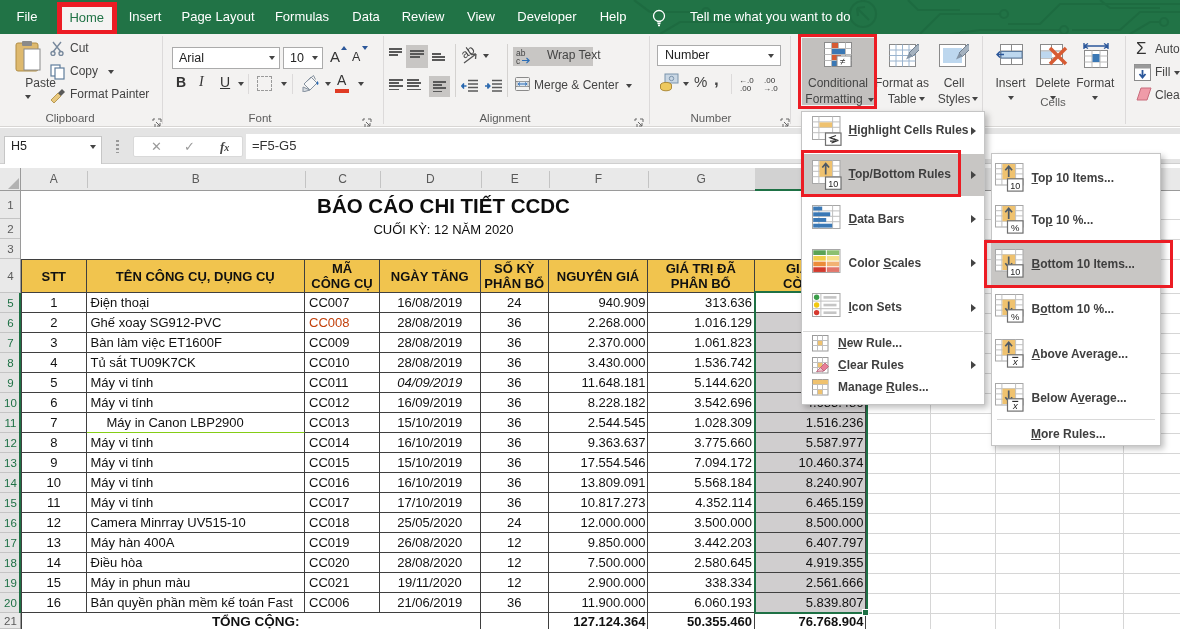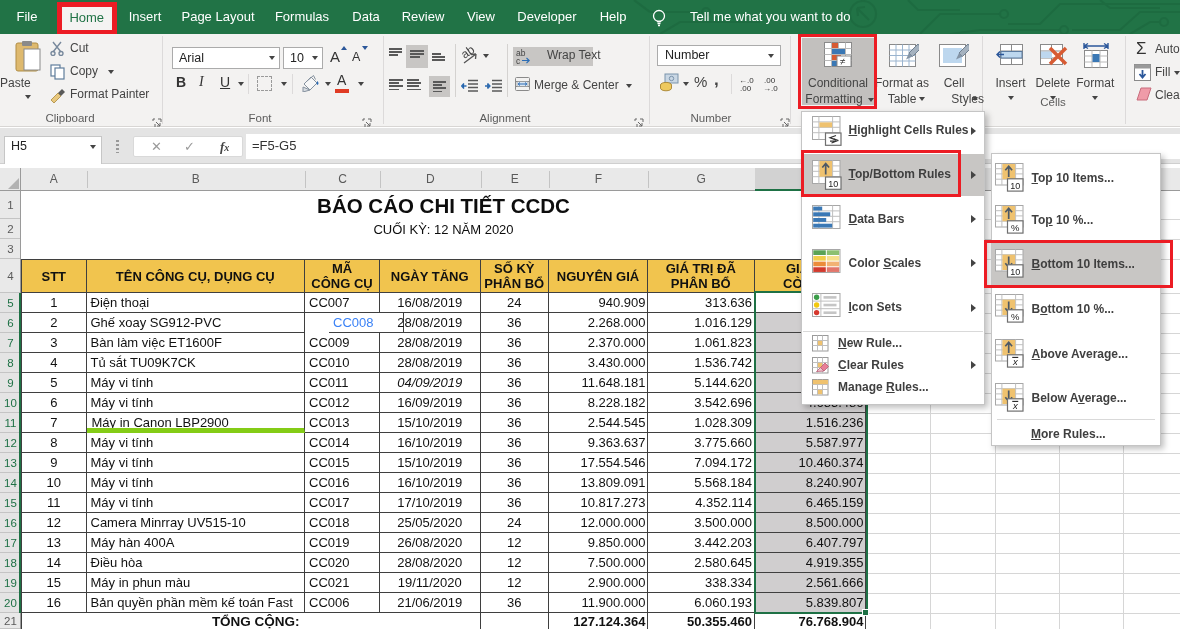--- a/index.html
+++ b/index.html
@@ -84,21 +84,21 @@
 <div class="launch" style="left:780px;top:114px;"><svg width="10" height="10">
       <g stroke="#666" stroke-width="1" fill="none">
         <path d="M1,3 V1 H3 M6,1 h3 v3 M3,6 v3 M4,4 l4,4 M8,5 v3 h-3"></path>
       </g>
     </svg></div>
 <svg class="abs" style="left:10px;top:40px;" width="36" height="34">
 <rect x="6" y="3" width="22" height="28" rx="2" fill="#deb96e" stroke="#b08d45"></rect>
 <rect x="12" y="1" width="10" height="5" rx="1" fill="#8a8a8a"></rect>
 <rect x="14" y="9" width="16" height="21" fill="#fff" stroke="#8a8a8a"></rect>
 </svg>
-<div class="abs" style="left:0px;top:76px;width:56px;text-align:left;font-size:12px;color:#444;">Paste</div>
+<div class="abs" style="left:0px;top:76px;width:56px;text-align:right;font-size:12px;color:#444;">Paste</div>
 <div class="dd" style="left:25px;top:95px;"></div>
 <svg class="abs" style="left:50px;top:41px;" width="16" height="15">
     <g stroke="#77889c" stroke-width="1.4" fill="none">
 <path d="M3,1 L11,11 M11,1 L3,11"></path>
       <circle cx="3" cy="12.5" r="2"></circle>
       <circle cx="11" cy="12.5" r="2"></circle>
     </g>
   </svg>
 <div class="abs" style="left:70px;top:41px;font-size:12px;color:#444;">Cut</div>
 <svg class="abs" style="left:50px;top:64px;" width="16" height="16">
@@ -242,21 +242,21 @@
 <div class="abs" style="left:872px;top:76px;width:60px;text-align:center;font-size:12px;color:#444;">Format as</div>
 <div class="abs" style="left:872px;top:92px;width:60px;text-align:center;font-size:12px;color:#444;">Table</div>
 <div class="dd" style="left:919px;top:97px;"></div>
 <svg class="abs" style="left:939px;top:41px;" width="30" height="28">
 <rect x="0.5" y="3.5" width="26" height="22" fill="#fff" stroke="#8a8a8a"></rect>
 <rect x="4" y="7" width="19" height="15" fill="#bdd7ee"></rect>
 <path d="M29,3 L20,12 l3.5,3.5 L32,7 Z" fill="#a5b2bf" stroke="#708090"></path>
 <path d="M20,12 l-3,6.5 l6.5,-3 Z" fill="#8494a5"></path>
   </svg>
 <div class="abs" style="left:924px;top:76px;width:60px;text-align:center;font-size:12px;color:#444;">Cell</div>
-<div class="abs" style="left:924px;top:92px;width:60px;text-align:right;font-size:12px;color:#444;">Styles</div>
+<div class="abs" style="left:924px;top:92px;width:60px;text-align:center;font-size:12px;color:#444;">Styles</div>
 <div class="dd" style="left:972px;top:97px;"></div>
 <svg class="abs" style="left:996px;top:42px;" width="30" height="26">
 <g transform="translate(4,2)">
       <rect x="0.5" y="0.5" width="22" height="20" fill="#fff" stroke="#8a8a8a"></rect>
       <path d="M0.5,7 h22 M0.5,14 h22 M11.5,0.5 v20" stroke="#8a8a8a" fill="none"></path>
     </g>
 <rect x="5" y="9.5" width="21" height="6.5" fill="#bdd7ee" stroke="#5a7ba0"></rect>
 <path d="M8,12.5 L1,12.5 M4,9.5 L1,12.5 L4,15.5" stroke="#2b579a" stroke-width="1.5" fill="none"></path>
   </svg>
 <svg class="abs" style="left:1038px;top:42px;" width="32" height="26">
@@ -413,21 +413,21 @@
 <div class="abs" style="left:22px;top:293px;width:64.5px;height:20px;border-right:1px solid #3f3f3f;border-bottom:1px solid #3f3f3f;font-size:13px;color:#111;text-align:center;line-height:19px;">1</div>
 <div class="abs" style="left:86.5px;top:293px;width:218.5px;height:20px;border-right:1px solid #3f3f3f;border-bottom:1px solid #3f3f3f;font-size:13px;color:#111;padding-left:4px;line-height:19px;white-space:nowrap;overflow:hidden;">Điện thoại</div>
 <div class="abs" style="left:305px;top:293px;width:75px;height:20px;border-right:1px solid #3f3f3f;border-bottom:1px solid #3f3f3f;font-size:13px;color:#111;padding-left:4px;line-height:19px;">CC007</div>
 <div class="abs" style="left:380px;top:293px;width:100.5px;height:20px;border-right:1px solid #3f3f3f;border-bottom:1px solid #3f3f3f;font-size:13px;color:#111;text-align:center;line-height:19px;">16/08/2019</div>
 <div class="abs" style="left:480.5px;top:293px;width:68.5px;height:20px;border-right:1px solid #3f3f3f;border-bottom:1px solid #3f3f3f;font-size:13px;color:#111;text-align:center;line-height:19px;">24</div>
 <div class="abs" style="left:549px;top:293px;width:99px;height:20px;border-right:1px solid #3f3f3f;border-bottom:1px solid #3f3f3f;font-size:13px;color:#111;text-align:right;padding-right:1.5px;line-height:19px;">940.909</div>
 <div class="abs" style="left:648px;top:293px;width:106.5px;height:20px;border-right:1px solid #3f3f3f;border-bottom:1px solid #3f3f3f;font-size:13px;color:#111;text-align:right;padding-right:1.5px;line-height:19px;">313.636</div>
 <div class="abs" style="left:754.5px;top:293px;width:111.5px;height:20px;border-right:1px solid #3f3f3f;border-bottom:1px solid #3f3f3f;font-size:13px;color:#111;text-align:right;padding-right:1.5px;line-height:19px;">627.273</div>
 <div class="abs" style="left:22px;top:313px;width:64.5px;height:20px;border-right:1px solid #3f3f3f;border-bottom:1px solid #3f3f3f;font-size:13px;color:#111;text-align:center;line-height:19px;">2</div>
 <div class="abs" style="left:86.5px;top:313px;width:218.5px;height:20px;border-right:1px solid #3f3f3f;border-bottom:1px solid #3f3f3f;font-size:13px;color:#111;padding-left:4px;line-height:19px;white-space:nowrap;overflow:hidden;">Ghế xoay SG912-PVC</div>
-<div class="abs" style="left:305px;top:313px;width:75px;height:20px;border-right:1px solid #3f3f3f;border-bottom:1px solid #3f3f3f;font-size:13px;color:#3b82f6;padding-left:4px;line-height:19px;margin-left:24px;">CC008</div>
+<div class="abs" style="left:305px;top:313px;width:75px;height:20px;border-right:1px solid #3f3f3f;border-bottom:1px solid #3f3f3f;font-size:13px;color:#c2410c;padding-left:4px;line-height:19px;">CC008</div>
 <div class="abs" style="left:380px;top:313px;width:100.5px;height:20px;border-right:1px solid #3f3f3f;border-bottom:1px solid #3f3f3f;font-size:13px;color:#111;text-align:center;line-height:19px;">28/08/2019</div>
 <div class="abs" style="left:480.5px;top:313px;width:68.5px;height:20px;border-right:1px solid #3f3f3f;border-bottom:1px solid #3f3f3f;font-size:13px;color:#111;text-align:center;line-height:19px;">36</div>
 <div class="abs" style="left:549px;top:313px;width:99px;height:20px;border-right:1px solid #3f3f3f;border-bottom:1px solid #3f3f3f;font-size:13px;color:#111;text-align:right;padding-right:1.5px;line-height:19px;">2.268.000</div>
 <div class="abs" style="left:648px;top:313px;width:106.5px;height:20px;border-right:1px solid #3f3f3f;border-bottom:1px solid #3f3f3f;font-size:13px;color:#111;text-align:right;padding-right:1.5px;line-height:19px;">1.016.129</div>
 <div class="abs" style="left:754.5px;top:313px;width:111.5px;height:20px;border-right:1px solid #3f3f3f;border-bottom:1px solid #3f3f3f;background:#d0cecf;font-size:13px;color:#111;text-align:right;padding-right:1.5px;line-height:19px;">1.251.871</div>
 <div class="abs" style="left:22px;top:333px;width:64.5px;height:20px;border-right:1px solid #3f3f3f;border-bottom:1px solid #3f3f3f;font-size:13px;color:#111;text-align:center;line-height:19px;">3</div>
 <div class="abs" style="left:86.5px;top:333px;width:218.5px;height:20px;border-right:1px solid #3f3f3f;border-bottom:1px solid #3f3f3f;font-size:13px;color:#111;padding-left:4px;line-height:19px;white-space:nowrap;overflow:hidden;">Bàn làm việc ET1600F</div>
 <div class="abs" style="left:305px;top:333px;width:75px;height:20px;border-right:1px solid #3f3f3f;border-bottom:1px solid #3f3f3f;font-size:13px;color:#111;padding-left:4px;line-height:19px;">CC009</div>
 <div class="abs" style="left:380px;top:333px;width:100.5px;height:20px;border-right:1px solid #3f3f3f;border-bottom:1px solid #3f3f3f;font-size:13px;color:#111;text-align:center;line-height:19px;">28/08/2019</div>
 <div class="abs" style="left:480.5px;top:333px;width:68.5px;height:20px;border-right:1px solid #3f3f3f;border-bottom:1px solid #3f3f3f;font-size:13px;color:#111;text-align:center;line-height:19px;">36</div>
@@ -452,21 +452,21 @@
 <div class="abs" style="left:754.5px;top:373px;width:111.5px;height:20px;border-right:1px solid #3f3f3f;border-bottom:1px solid #3f3f3f;background:#d0cecf;font-size:13px;color:#111;text-align:right;padding-right:1.5px;line-height:19px;">6.503.561</div>
 <div class="abs" style="left:22px;top:393px;width:64.5px;height:20px;border-right:1px solid #3f3f3f;border-bottom:1px solid #3f3f3f;font-size:13px;color:#111;text-align:center;line-height:19px;">6</div>
 <div class="abs" style="left:86.5px;top:393px;width:218.5px;height:20px;border-right:1px solid #3f3f3f;border-bottom:1px solid #3f3f3f;font-size:13px;color:#111;padding-left:4px;line-height:19px;white-space:nowrap;overflow:hidden;">Máy vi tính</div>
 <div class="abs" style="left:305px;top:393px;width:75px;height:20px;border-right:1px solid #3f3f3f;border-bottom:1px solid #3f3f3f;font-size:13px;color:#111;padding-left:4px;line-height:19px;">CC012</div>
 <div class="abs" style="left:380px;top:393px;width:100.5px;height:20px;border-right:1px solid #3f3f3f;border-bottom:1px solid #3f3f3f;font-size:13px;color:#111;text-align:center;line-height:19px;">16/09/2019</div>
 <div class="abs" style="left:480.5px;top:393px;width:68.5px;height:20px;border-right:1px solid #3f3f3f;border-bottom:1px solid #3f3f3f;font-size:13px;color:#111;text-align:center;line-height:19px;">36</div>
 <div class="abs" style="left:549px;top:393px;width:99px;height:20px;border-right:1px solid #3f3f3f;border-bottom:1px solid #3f3f3f;font-size:13px;color:#111;text-align:right;padding-right:1.5px;line-height:19px;">8.228.182</div>
 <div class="abs" style="left:648px;top:393px;width:106.5px;height:20px;border-right:1px solid #3f3f3f;border-bottom:1px solid #3f3f3f;font-size:13px;color:#111;text-align:right;padding-right:1.5px;line-height:19px;">3.542.696</div>
 <div class="abs" style="left:754.5px;top:393px;width:111.5px;height:20px;border-right:1px solid #3f3f3f;border-bottom:1px solid #3f3f3f;background:#d0cecf;font-size:13px;color:#111;text-align:right;padding-right:1.5px;line-height:19px;">4.685.486</div>
 <div class="abs" style="left:22px;top:413px;width:64.5px;height:20px;border-right:1px solid #3f3f3f;border-bottom:1px solid #3f3f3f;font-size:13px;color:#111;text-align:center;line-height:19px;">7</div>
-<div class="abs" style="left:86.5px;top:413px;width:218.5px;height:20px;border-right:1px solid #3f3f3f;border-bottom:5px solid #84cc16;font-size:13px;color:#111;padding-left:5px;line-height:19px;white-space:nowrap;overflow:hidden;">Máy in Canon LBP2900</div>
+<div class="abs" style="left:86.5px;top:413px;width:218.5px;height:20px;border-right:1px solid #3f3f3f;border-bottom:1px solid #84cc16;font-size:13px;color:#111;padding-left:20px;line-height:19px;white-space:nowrap;overflow:hidden;">Máy in Canon LBP2900</div>
 <div class="abs" style="left:305px;top:413px;width:75px;height:20px;border-right:1px solid #3f3f3f;border-bottom:1px solid #3f3f3f;font-size:13px;color:#111;padding-left:4px;line-height:19px;">CC013</div>
 <div class="abs" style="left:380px;top:413px;width:100.5px;height:20px;border-right:1px solid #3f3f3f;border-bottom:1px solid #3f3f3f;font-size:13px;color:#111;text-align:center;line-height:19px;">15/10/2019</div>
 <div class="abs" style="left:480.5px;top:413px;width:68.5px;height:20px;border-right:1px solid #3f3f3f;border-bottom:1px solid #3f3f3f;font-size:13px;color:#111;text-align:center;line-height:19px;">36</div>
 <div class="abs" style="left:549px;top:413px;width:99px;height:20px;border-right:1px solid #3f3f3f;border-bottom:1px solid #3f3f3f;font-size:13px;color:#111;text-align:right;padding-right:1.5px;line-height:19px;">2.544.545</div>
 <div class="abs" style="left:648px;top:413px;width:106.5px;height:20px;border-right:1px solid #3f3f3f;border-bottom:1px solid #3f3f3f;font-size:13px;color:#111;text-align:right;padding-right:1.5px;line-height:19px;">1.028.309</div>
 <div class="abs" style="left:754.5px;top:413px;width:111.5px;height:20px;border-right:1px solid #3f3f3f;border-bottom:1px solid #3f3f3f;background:#d0cecf;font-size:13px;color:#111;text-align:right;padding-right:1.5px;line-height:19px;">1.516.236</div>
 <div class="abs" style="left:22px;top:433px;width:64.5px;height:20px;border-right:1px solid #3f3f3f;border-bottom:1px solid #3f3f3f;font-size:13px;color:#111;text-align:center;line-height:19px;">8</div>
 <div class="abs" style="left:86.5px;top:433px;width:218.5px;height:20px;border-right:1px solid #3f3f3f;border-bottom:1px solid #3f3f3f;font-size:13px;color:#111;padding-left:4px;line-height:19px;white-space:nowrap;overflow:hidden;">Máy vi tính</div>
 <div class="abs" style="left:305px;top:433px;width:75px;height:20px;border-right:1px solid #3f3f3f;border-bottom:1px solid #3f3f3f;font-size:13px;color:#111;padding-left:4px;line-height:19px;">CC014</div>
 <div class="abs" style="left:380px;top:433px;width:100.5px;height:20px;border-right:1px solid #3f3f3f;border-bottom:1px solid #3f3f3f;font-size:13px;color:#111;text-align:center;line-height:19px;">16/10/2019</div>

